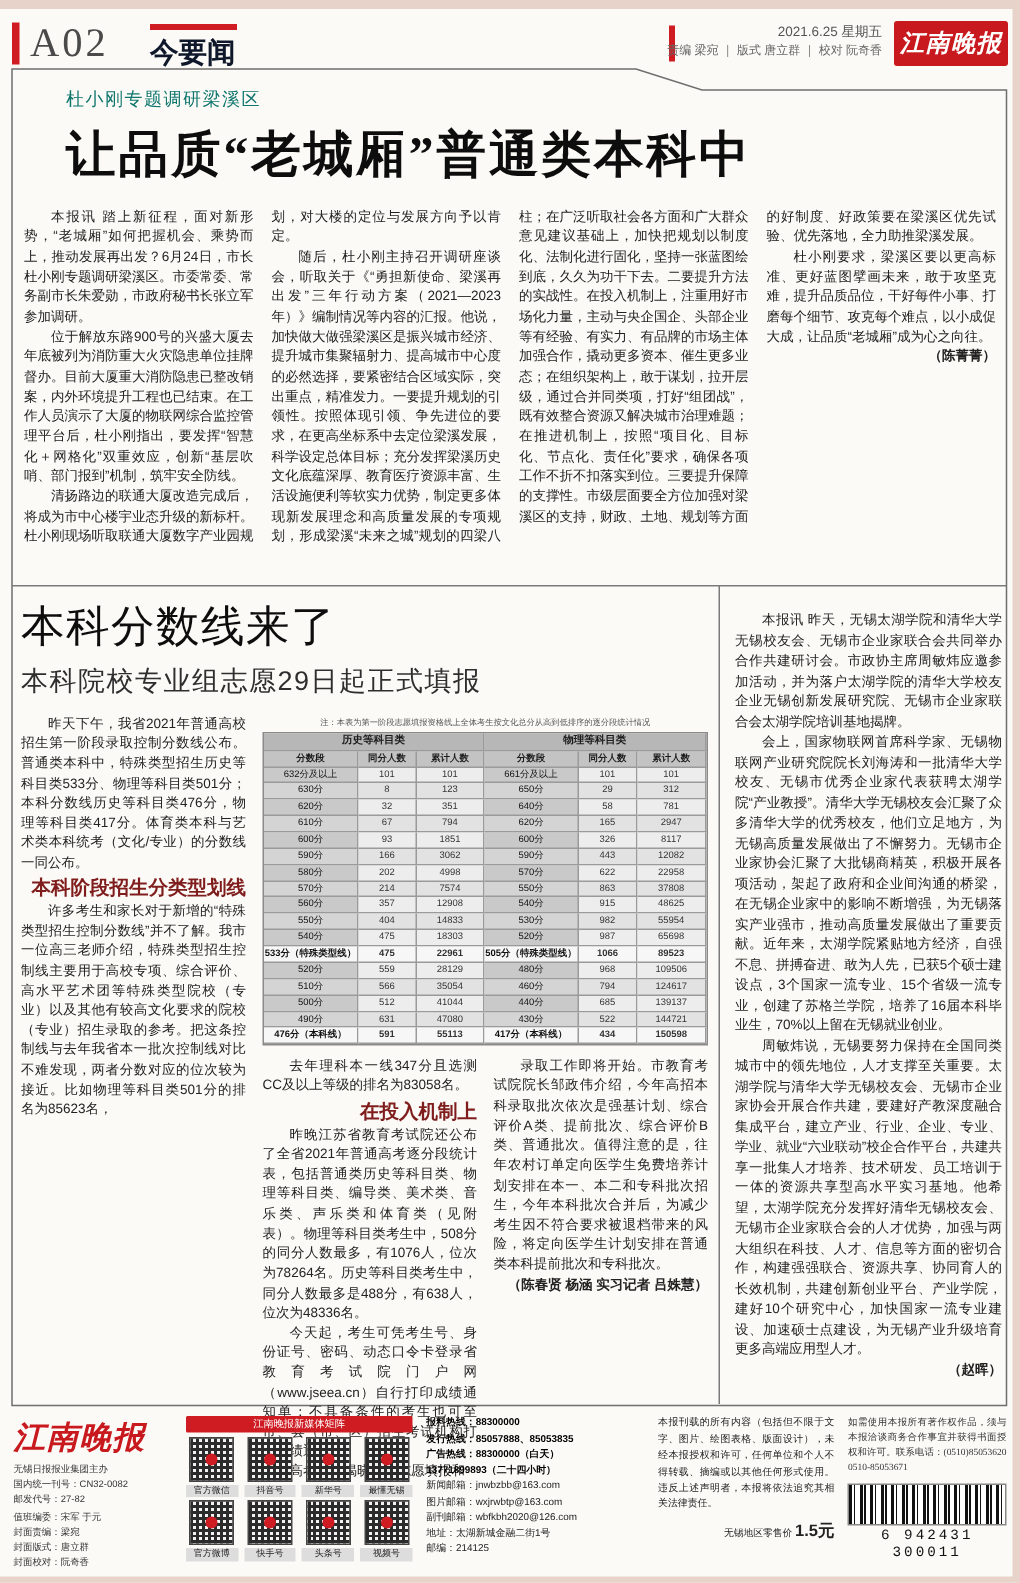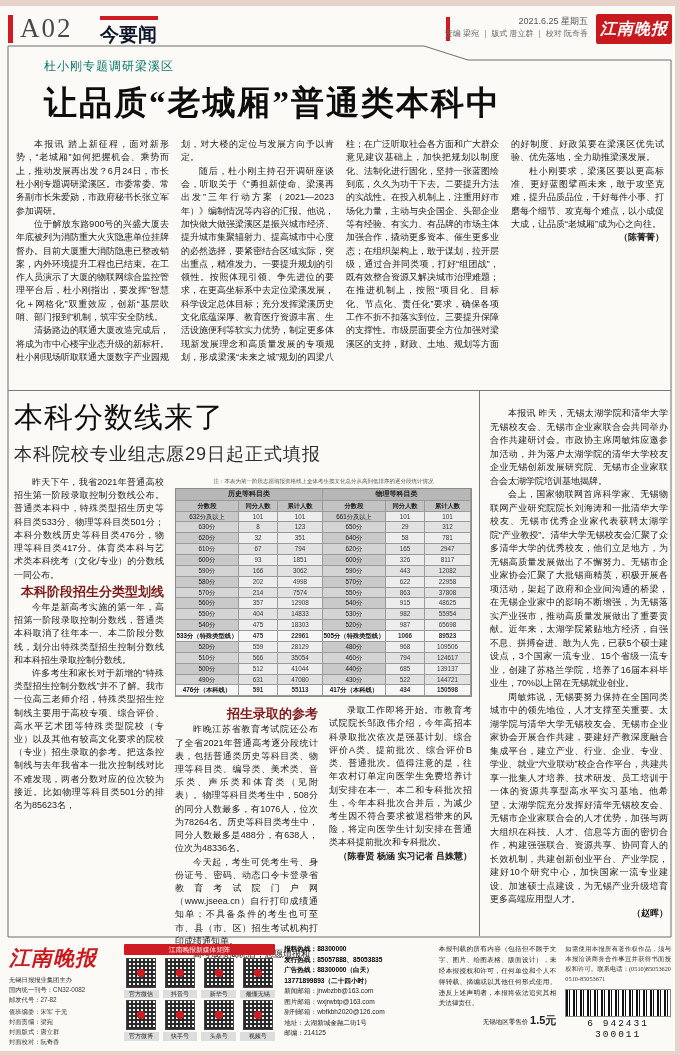--- a/index.html
+++ b/index.html
@@ -139,21 +139,20 @@
   <div class="vline"></div>
 
   <div class="a2">
     <div class="h2">本科分数线来了</div>
     <div class="sub">本科院校专业组志愿29日起正式填报</div>
     <div class="a2-cols">
       <div class="c1 coltxt">
         <p>昨天下午，我省2021年普通高校招生第一阶段录取控制分数线公布。普通类本科中，特殊类型招生历史等科目类533分、物理等科目类501分；本科分数线历史等科目类476分，物理等科目类417分。体育类本科与艺术类本科统考（文化/专业）的分数线一同公布。</p>
         <p class="inner-h">本科阶段招生分类型划线</p>
         <div>
-            <p>今年是新高考实施的第一年，高招第一阶段录取控制分数线，普通类本科取消了往年本一、本二阶段分数线，划分出特殊类型招生控制分数线和本科招生录取控制分数线。</p>
             <p>许多考生和家长对于新增的“特殊类型招生控制分数线”并不了解。我市一位高三老师介绍，特殊类型招生控制线主要用于高校专项、综合评价、高水平艺术团等特殊类型院校（专业）以及其他有较高文化要求的院校（专业）招生录取的参考。把这条控制线与去年我省本一批次控制线对比不难发现，两者分数对应的位次较为接近。比如物理等科目类501分的排名为85623名，</p>
           </div>
       </div>
       <div class="rcol">
 
         <div class="tbl">
           <div class="tbl-note">注：本表为第一阶段志愿填报资格线上全体考生按文化总分从高到低排序的逐分段统计情况</div>
           <div class="stat">
             <div class="tgrp">
               <span>历史等科目类</span>
@@ -303,21 +302,22 @@
                 <span>417分（本科线）</span>
                 <span>434</span>
                 <span>150598</span>
               </div>
               </div>
           </div>
         </div>
 
         <div class="twocol">
           <div class="coltxt">
-            <p class="inner-h">招生录取的参考</p>
+            <p>去年理科本一线347分且选测CC及以上等级的排名为83058名。</p>
+            <p class="inner-h">在投入机制上</p>
             <div>
                 <p>昨晚江苏省教育考试院还公布了全省2021年普通高考逐分段统计表，包括普通类历史等科目类、物理等科目类、编导类、美术类、音乐类、声乐类和体育类（见附表）。物理等科目类考生中，508分的同分人数最多，有1076人，位次为78264名。历史等科目类考生中，同分人数最多是488分，有638人，位次为48336名。</p>
                 <p>今天起，考生可凭考生号、身份证号、密码、动态口令卡登录省教育考试院门户网（www.jseea.cn）自行打印成绩通知单；不具备条件的考生也可至市、县（市、区）招生考试机构打印成绩通知单。</p>
                 <p>高考成绩揭晓后，志愿填报和</p>
               </div>
           </div>
           <div class="coltxt">
             <div>
                 <p>录取工作即将开始。市教育考试院院长邹政伟介绍，今年高招本科录取批次依次是强基计划、综合评价A类、提前批次、综合评价B类、普通批次。值得注意的是，往年农村订单定向医学生免费培养计划安排在本一、本二和专科批次招生，今年本科批次合并后，为减少考生因不符合要求被退档带来的风险，将定向医学生计划安排在普通类本科提前批次和专科批次。</p>
               </div>

